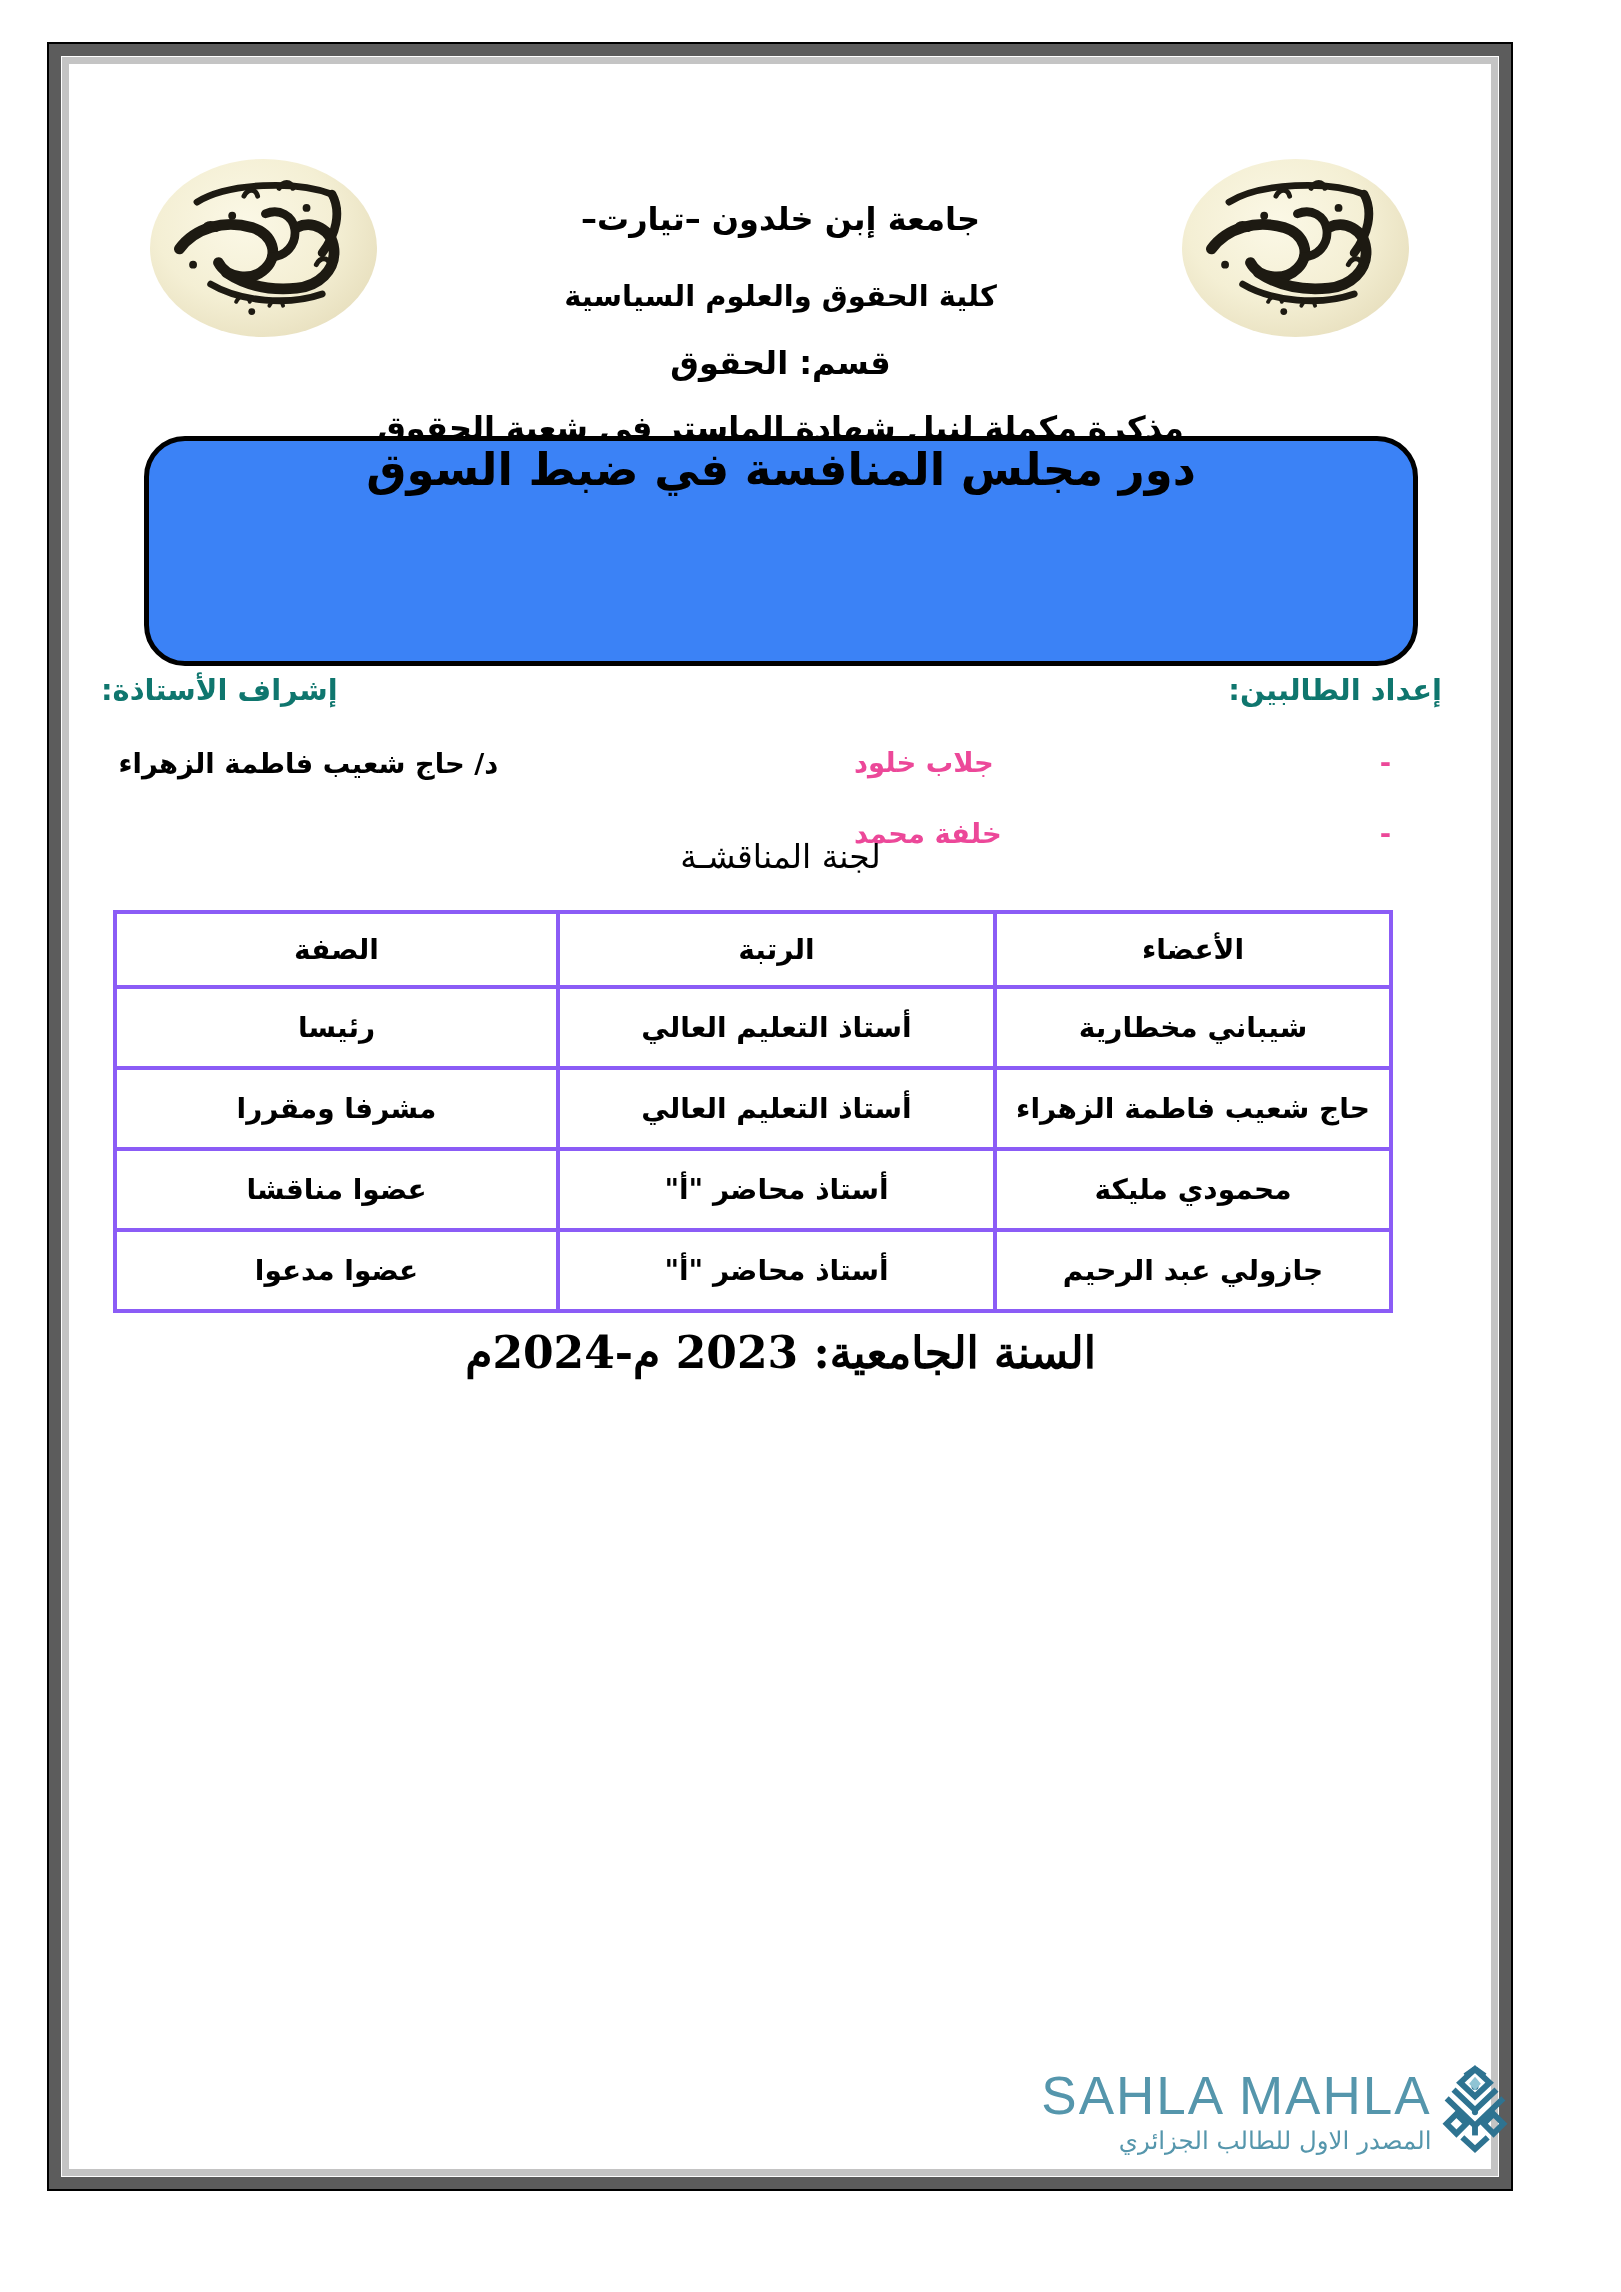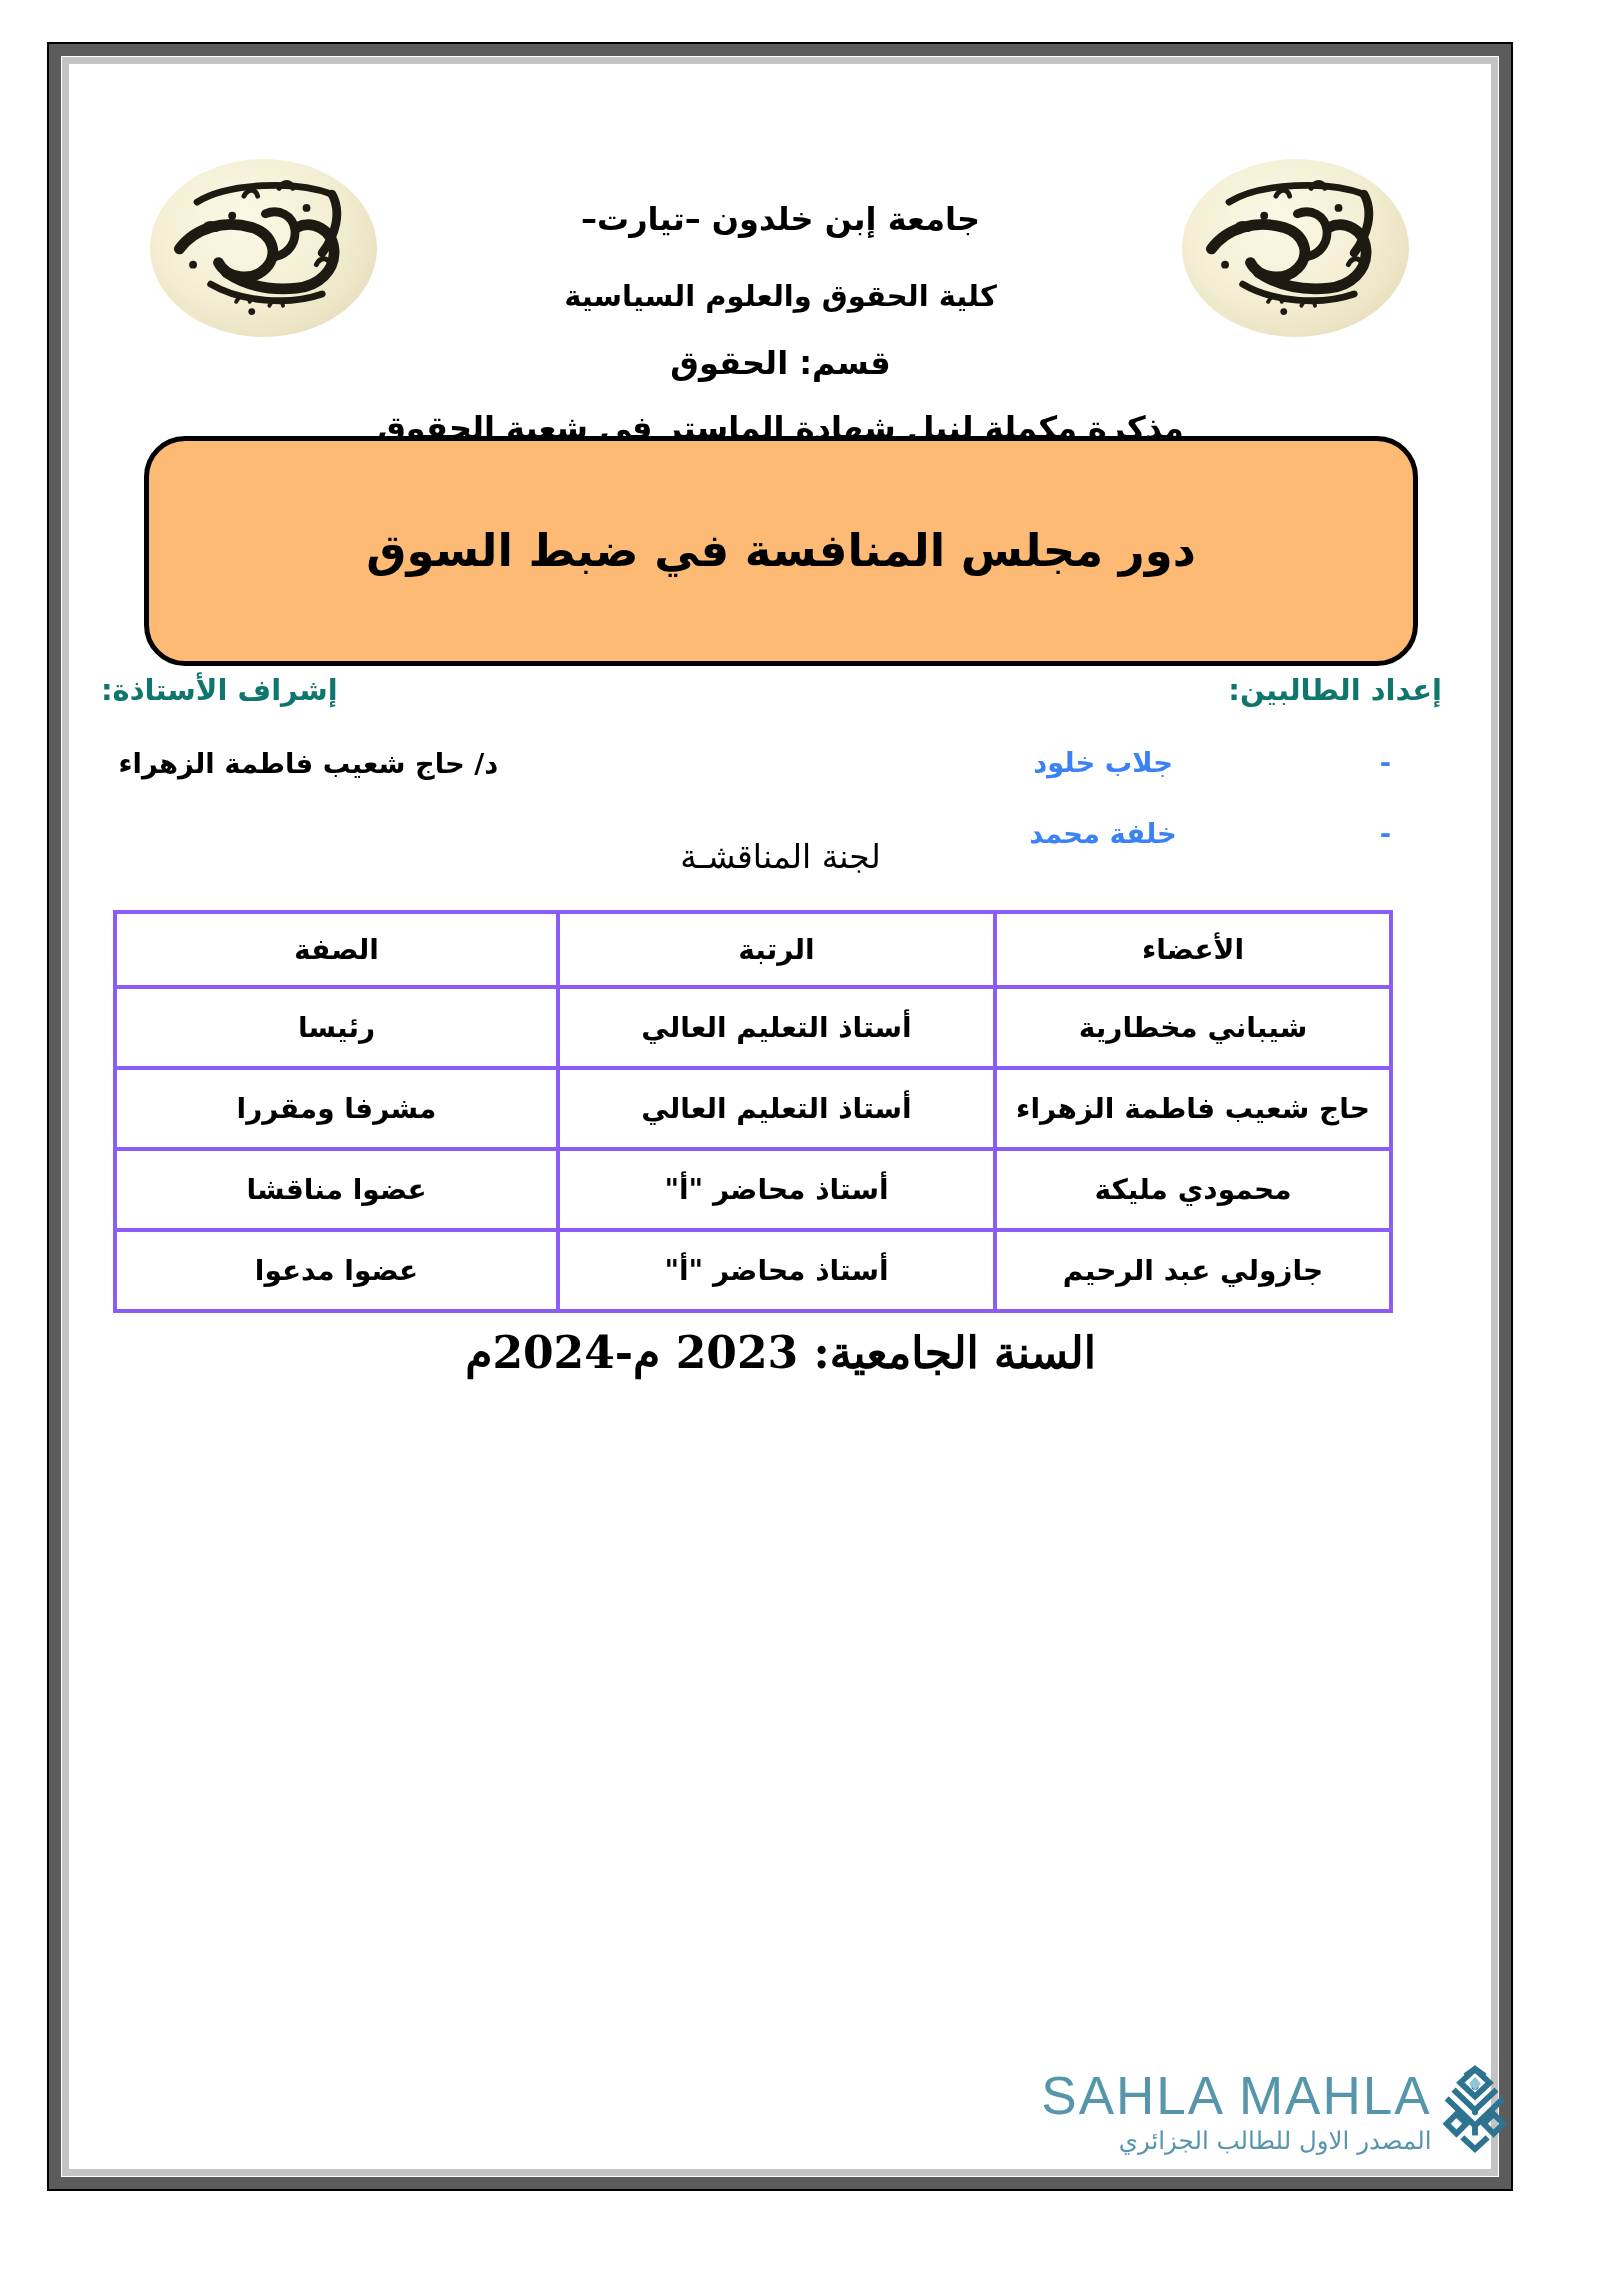--- a/index.html
+++ b/index.html
@@ -83,23 +83,23 @@
   
   .title-box {
     position: absolute;
     left: 76px;
     top: 373px;
     width: 1274px;
     height: 230px;
     box-sizing: border-box;
     border: 5.9px solid #000000;
     border-radius: 41px;
-    background: #fdba74;
+    background: #3b82f6;
     display: flex;
-    align-items: center;
+    align-items: flex-start;
     justify-content: center;
   }
   .title-text {
     font-family: "DejaVu Sans", "Liberation Sans", sans-serif;
     font-weight: bold;
     font-size: 45px;
     color: #000000;
     text-align: center;
     line-height: 1.3;
   }
@@ -130,25 +130,25 @@
   }
   .students-list {
     list-style: none;
     margin: 37px 0 0 0;
     padding: 0;
   }
   .students-list li {
     font-family: "DejaVu Sans", "Liberation Sans", sans-serif;
     font-weight: bold;
     font-size: 27.4px;
-    color: #3b82f6;
+    color: #ec4899;
     margin-bottom: 27.4px;
     padding-right: 90px;
     position: relative;
-    text-align: center;
+    text-align: left;
     margin-top: 40px;
   }
   .students-list li::before {
     content: "-";
     position: absolute;
     right: 51px;
     top: 0;
   }
   .supervisor-name {
     font-family: "DejaVu Sans", "Liberation Sans", sans-serif;

